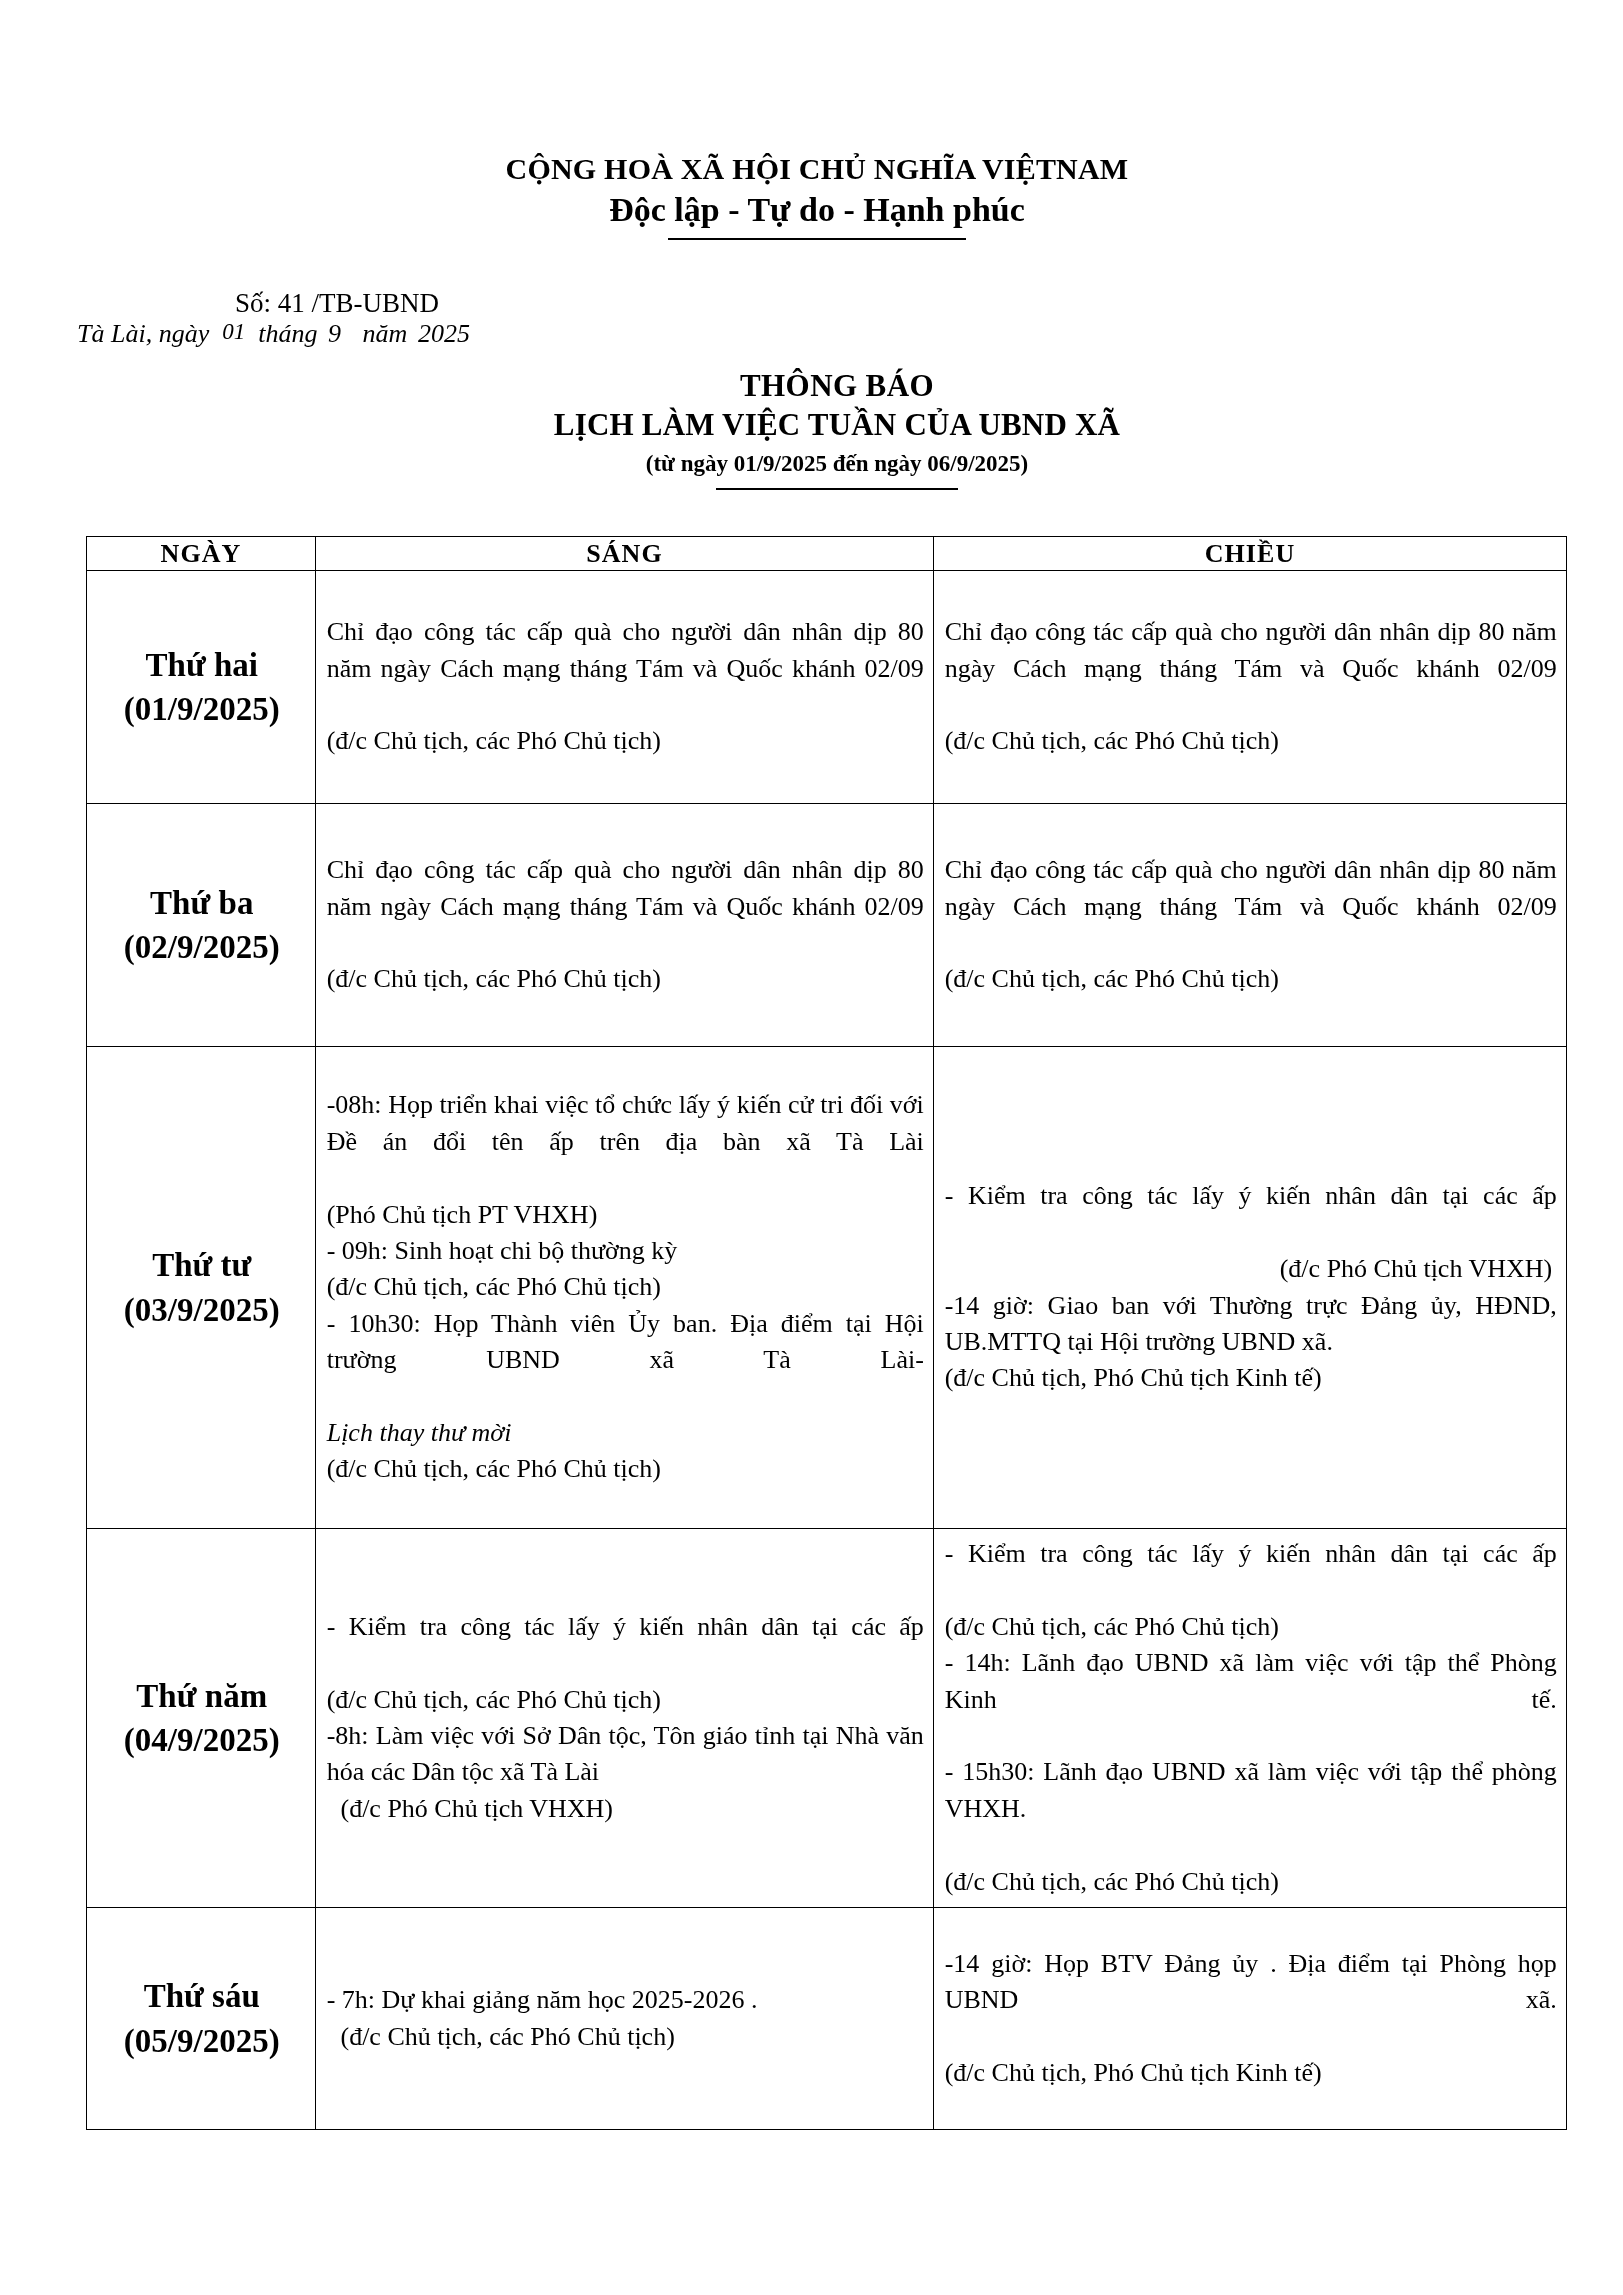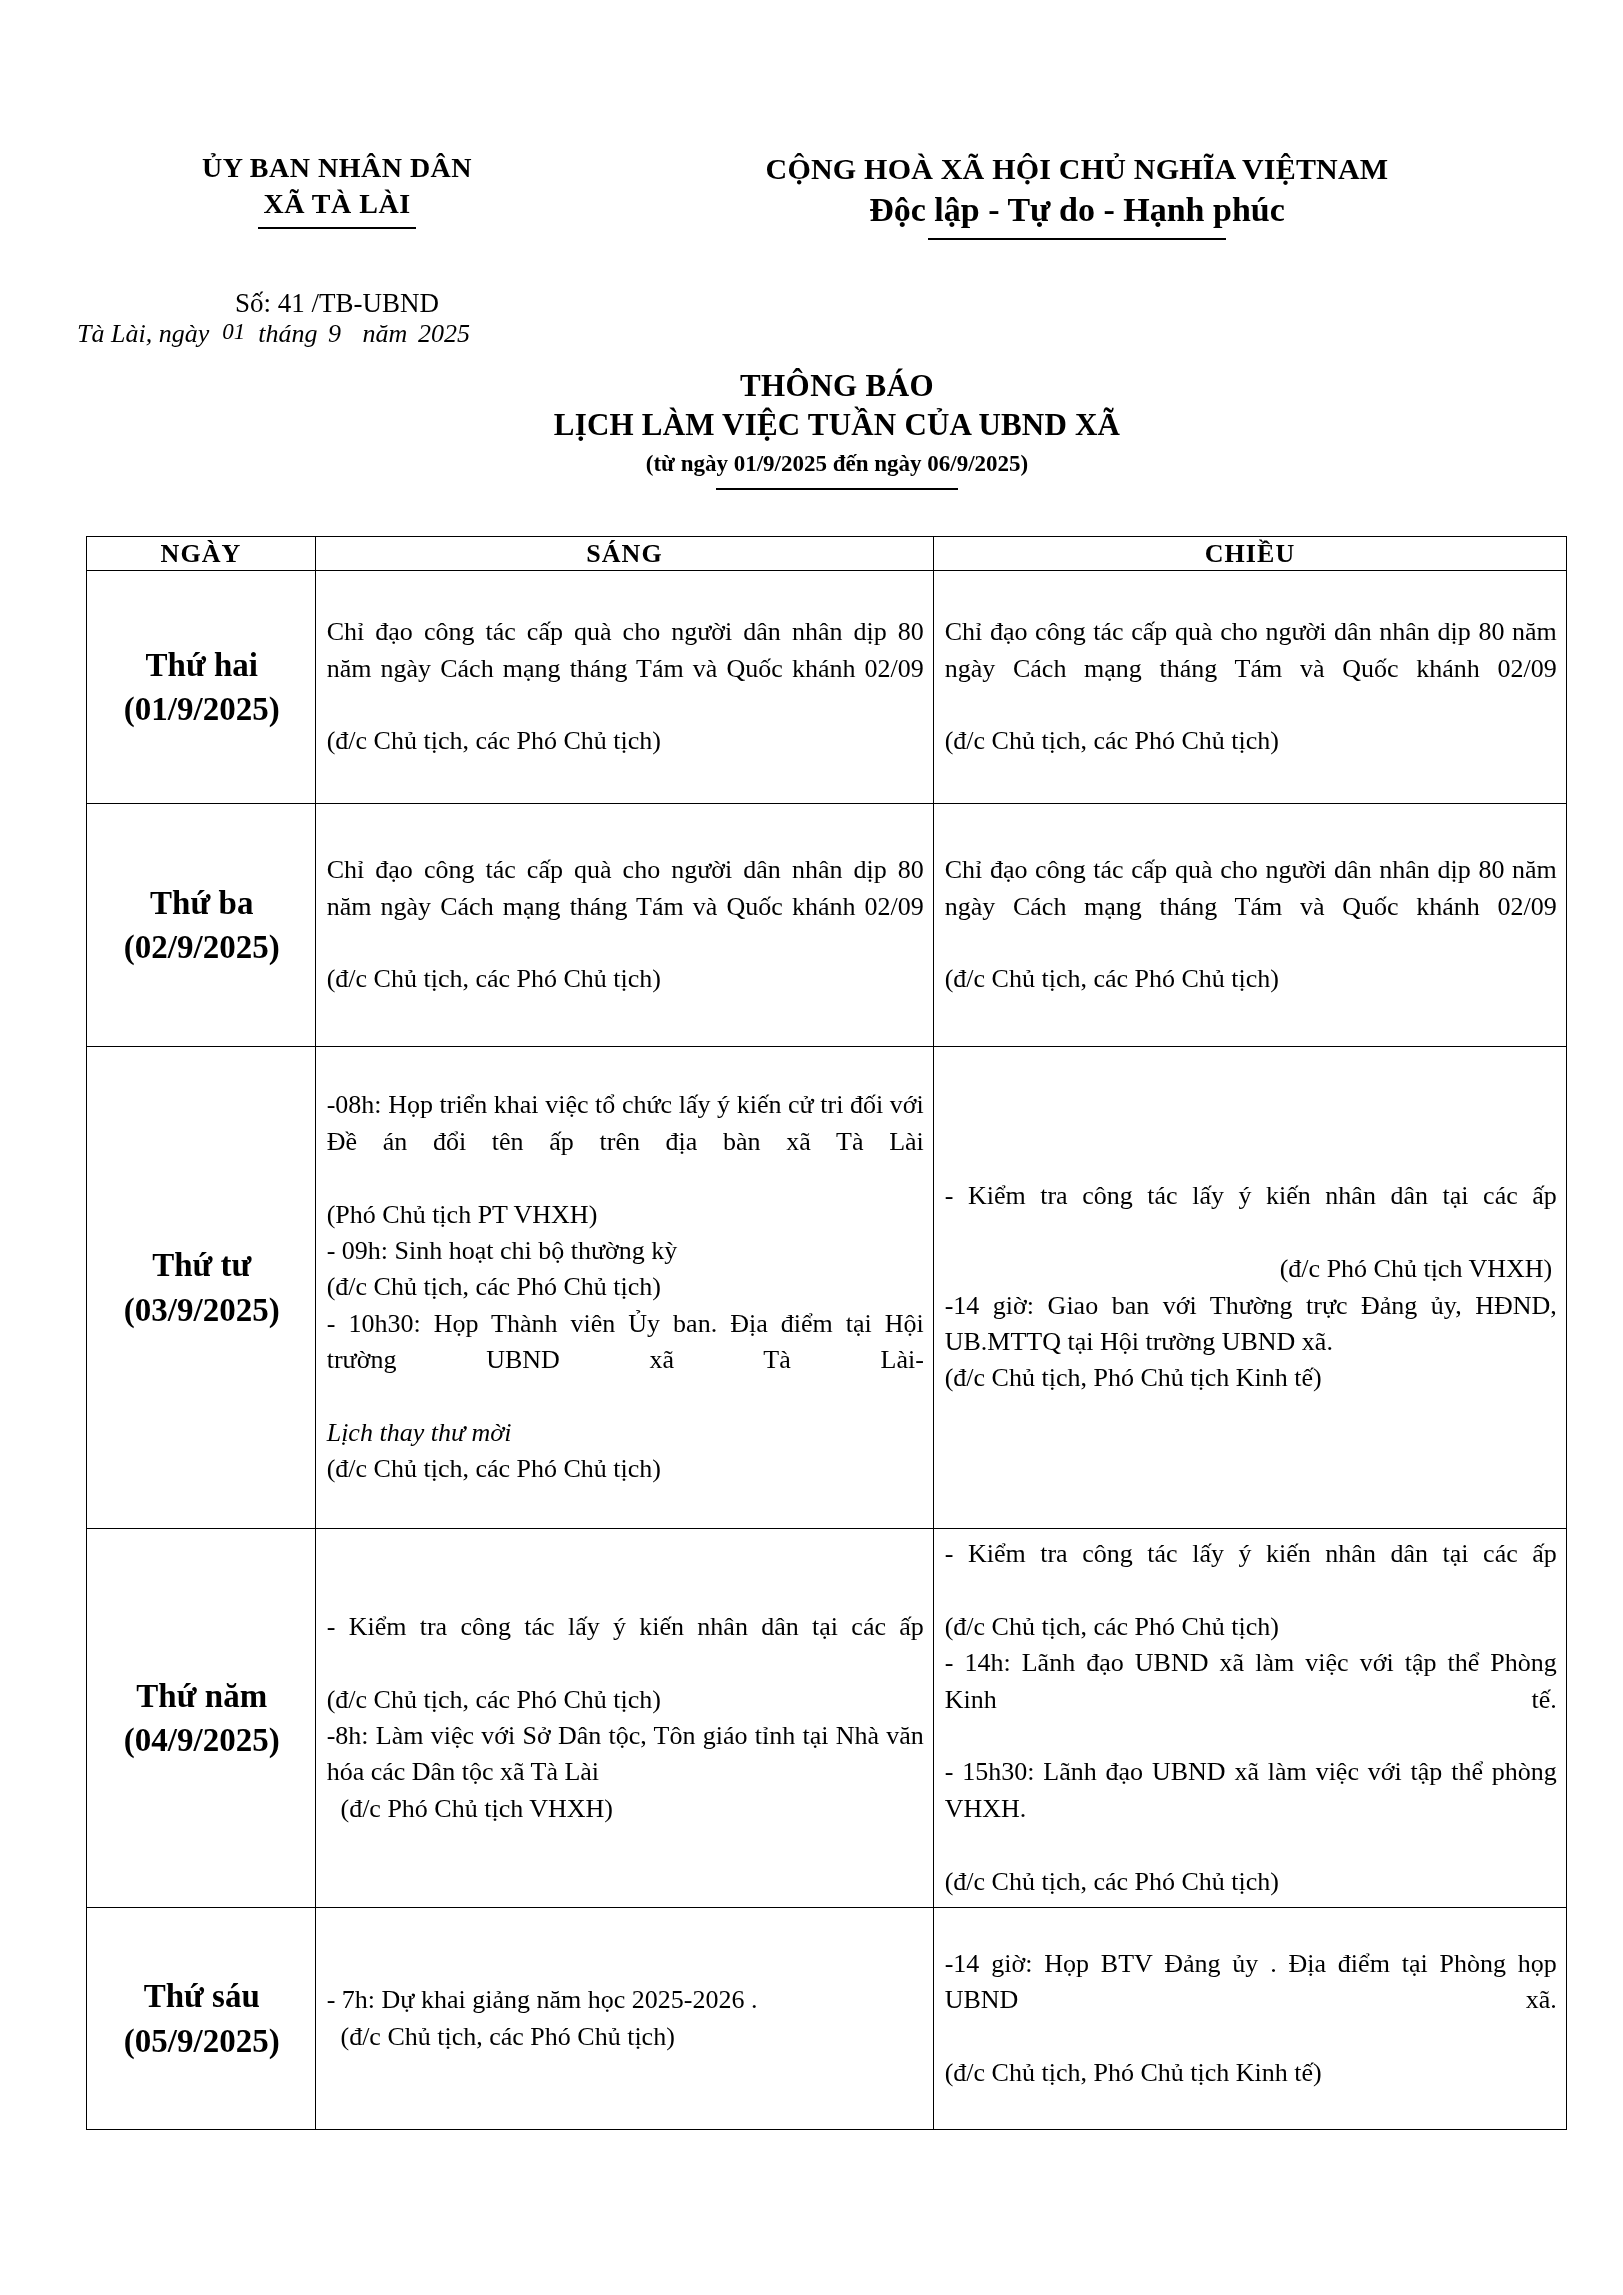--- a/index.html
+++ b/index.html
@@ -204,25 +204,20 @@
   .it  { font-style: italic; }
   .indent { padding-left: 13.8px; }
   .rightish { display: block; text-align: right; padding-right: 4.6px; }
 </style>
 </head>
 <body>
 
 <div class="page">
 
   <div class="masthead">
-    <div class="masthead-left">
-      <div class="org-line">ỦY BAN NHÂN DÂN</div>
-      <div class="org-line">XÃ TÀ LÀI</div>
-      <div class="rule rule-org"></div>
-    </div>
     <div class="masthead-right">
       <div class="nation-line1">CỘNG HOÀ XÃ HỘI CHỦ NGHĨA VIỆTNAM</div>
       <div class="nation-line2">Độc lập - Tự do - Hạnh phúc</div>
       <div class="rule rule-motto"></div>
     </div>
   </div>
 
   <div class="sub-row">
     <div class="so-box">Số: 41 /TB-UBND</div>
     <div class="date-box">

